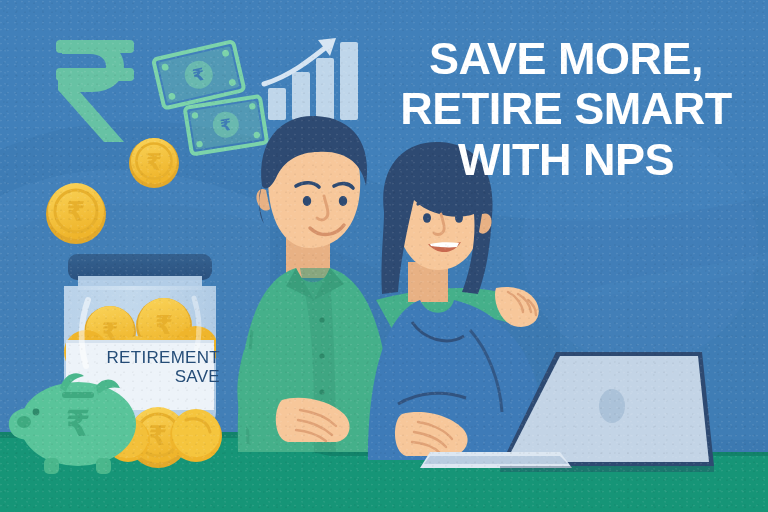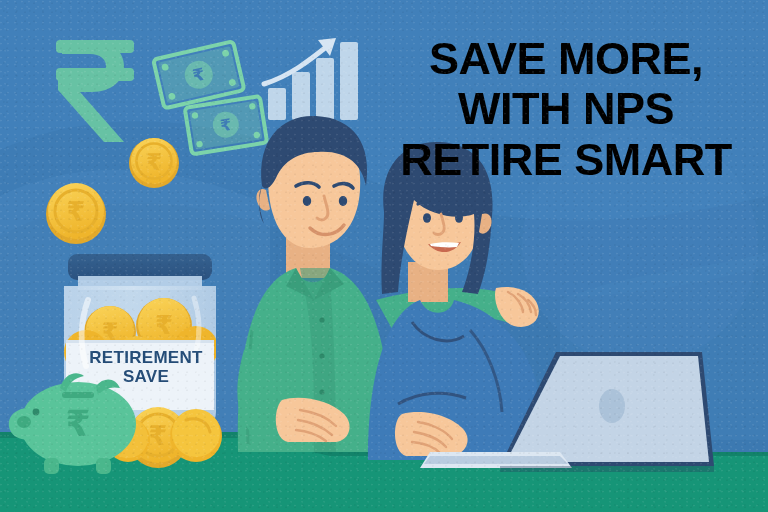--- a/index.html
+++ b/index.html
@@ -24,38 +24,38 @@
     width: 768px;
     height: 512px;
     display: block;
   }
   .headline {
     position: absolute;
     right: 22px;
     top: 34px;
     width: 360px;
     text-align: center;
-    color: #000000;
+    color: #ffffff;
     font-family: "Liberation Sans", sans-serif;
     font-weight: bold;
     font-size: 45px;
     line-height: 1.12;
     letter-spacing: -0.5px;
     z-index: 40;
   }
   .headline .hl-line { display: block; white-space: nowrap; }
   .jar-label-text {
     position: absolute;
     left: 72px;
     top: 348px;
     width: 148px;
-    text-align: center;
+    text-align: right;
     color: #244C77;
     font-family: "Liberation Sans", sans-serif;
-    font-weight: bold;
+    font-weight: normal;
     font-size: 17px;
     line-height: 1.12;
     letter-spacing: 0.3px;
     z-index: 35;
   }
   .jar-label-text .jl-line { display: block; }
   .grain {
     position: absolute;
     left: 0; top: 0;
     width: 768px; height: 512px;
@@ -306,22 +306,22 @@
         <rect x="44" y="458" width="15" height="16" rx="5" fill="#4AB78C"></rect>
         <rect x="96" y="458" width="15" height="16" rx="5" fill="#4AB78C"></rect>
         <text x="78" y="436" text-anchor="middle" font-family="DejaVu Sans, sans-serif" font-size="36" fill="#3FAA80" font-weight="bold">₹</text>
       </g>
 
     </g>
   </svg>
 
   <div class="headline">
     <span class="hl-line">SAVE MORE,</span>
+    <span class="hl-line">RETIRE SMART</span>
     <span class="hl-line">WITH NPS</span>
-    <span class="hl-line">RETIRE SMART</span>
   </div>
 
   <div class="jar-label-text">
     <span class="jl-line">RETIREMENT</span>
     <span class="jl-line">SAVE</span>
   </div>
 
   <div class="grain"></div>
 </div>
 

